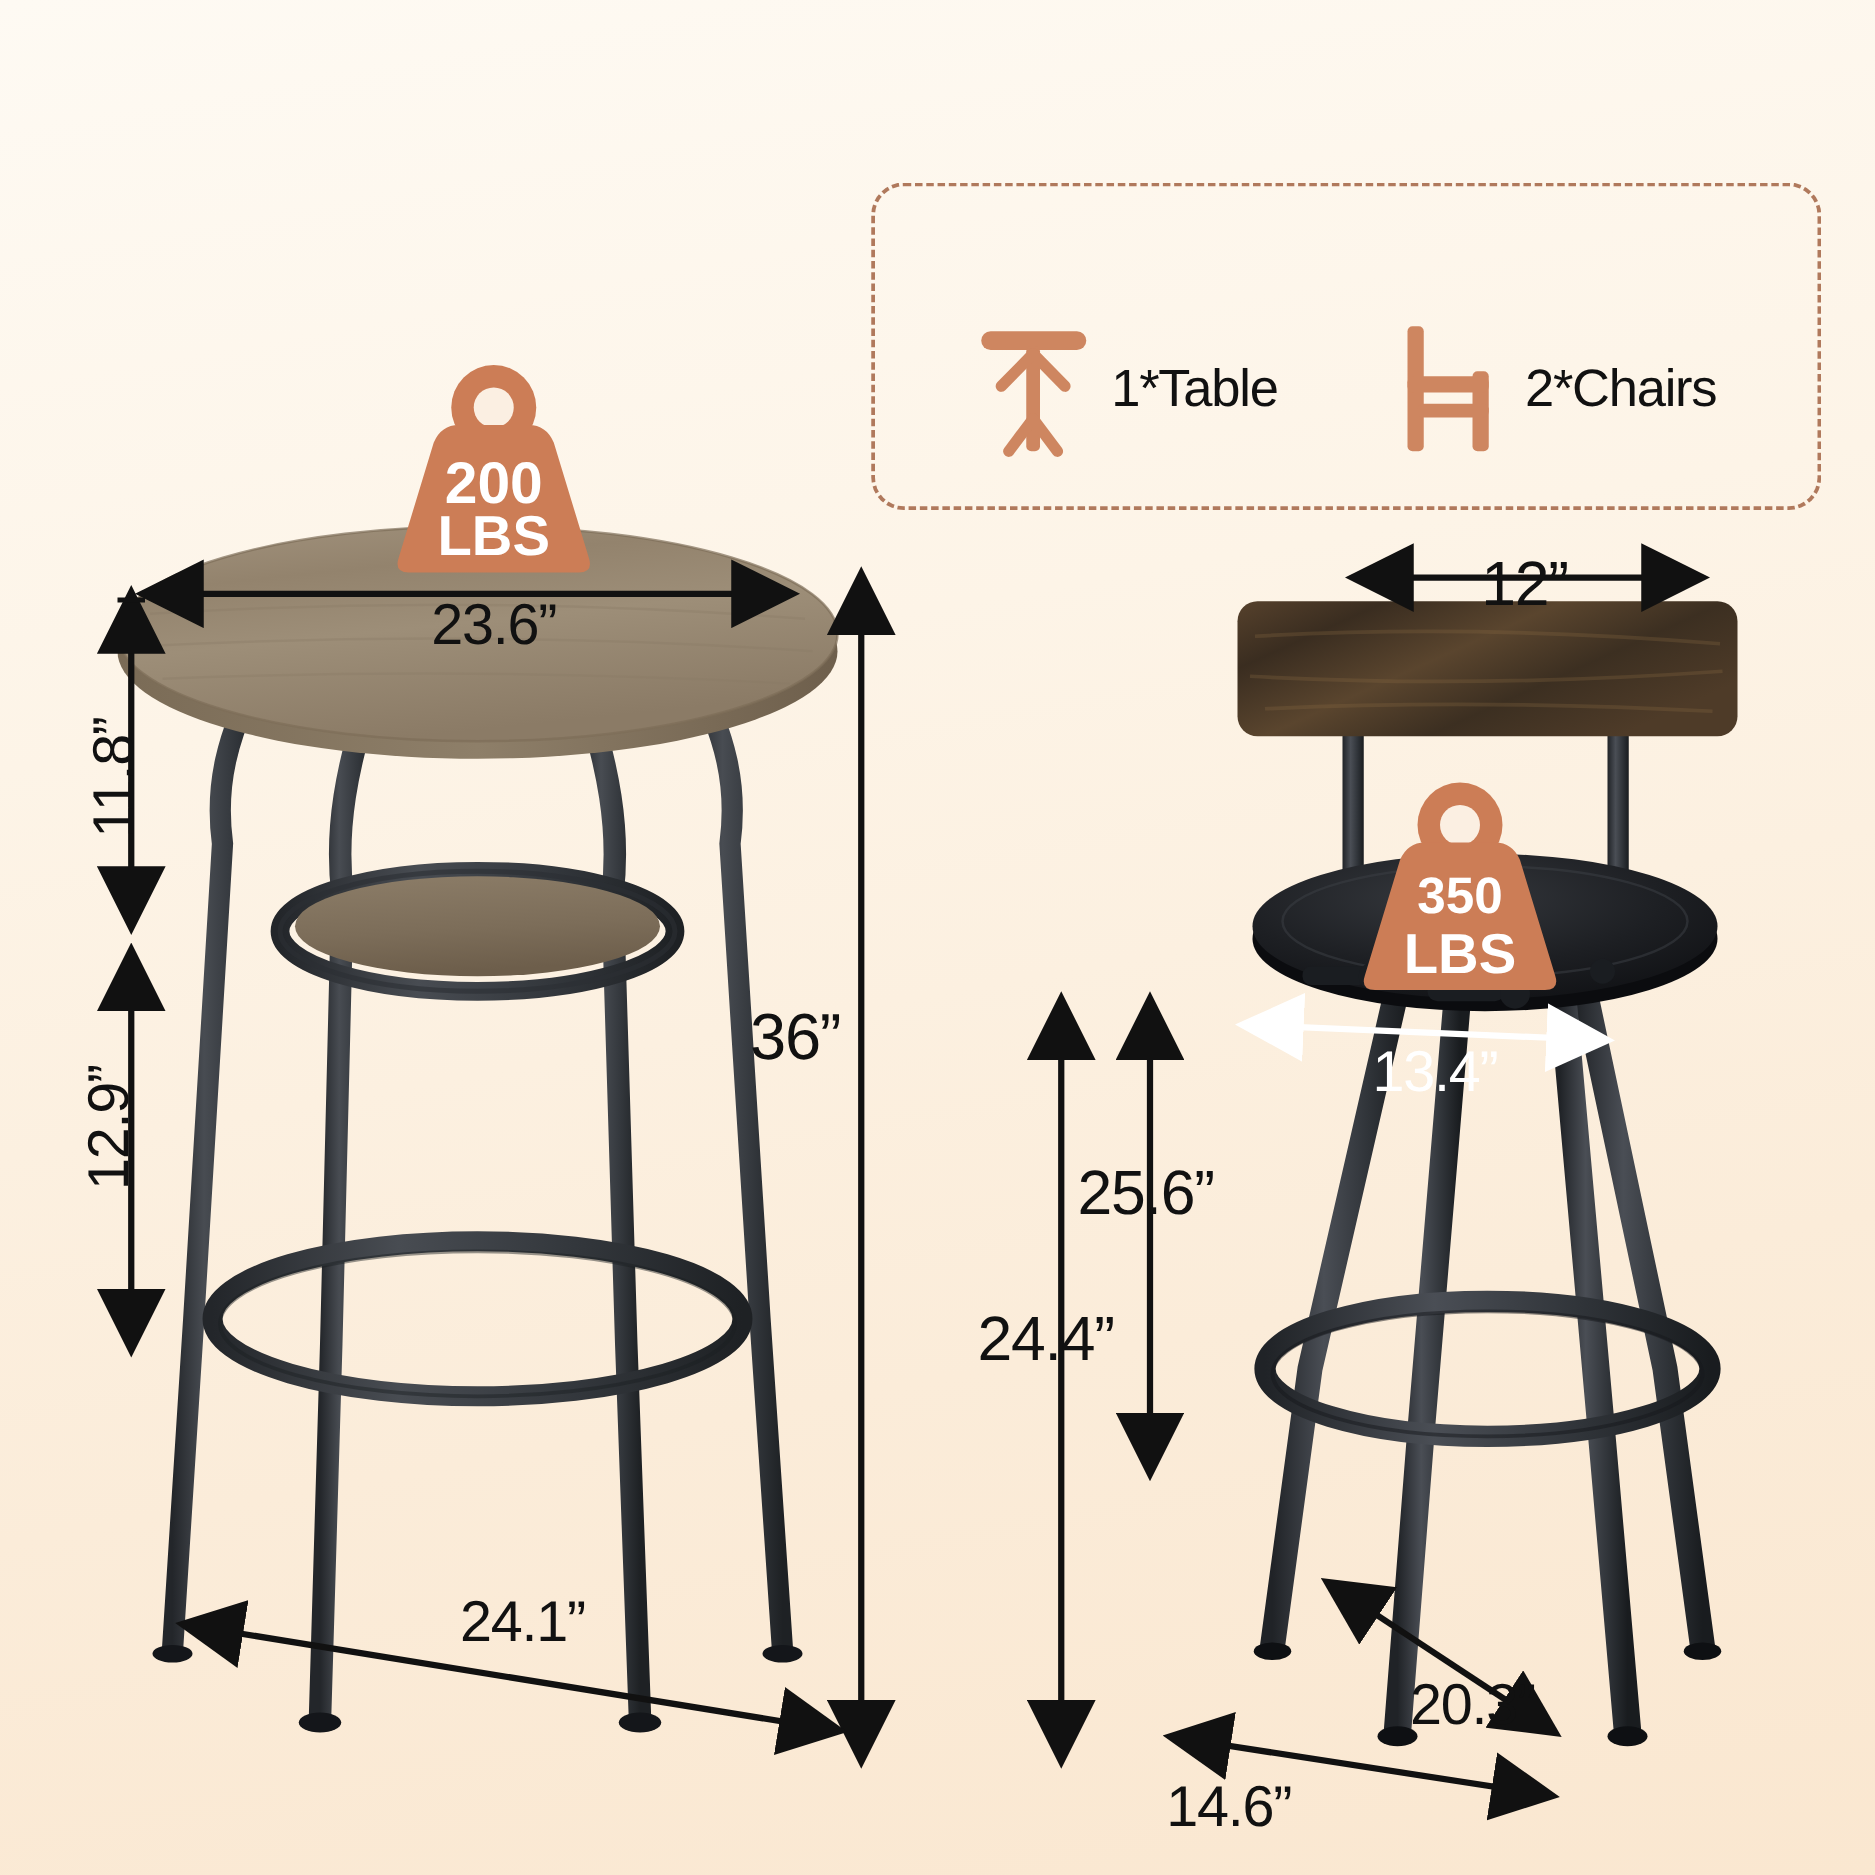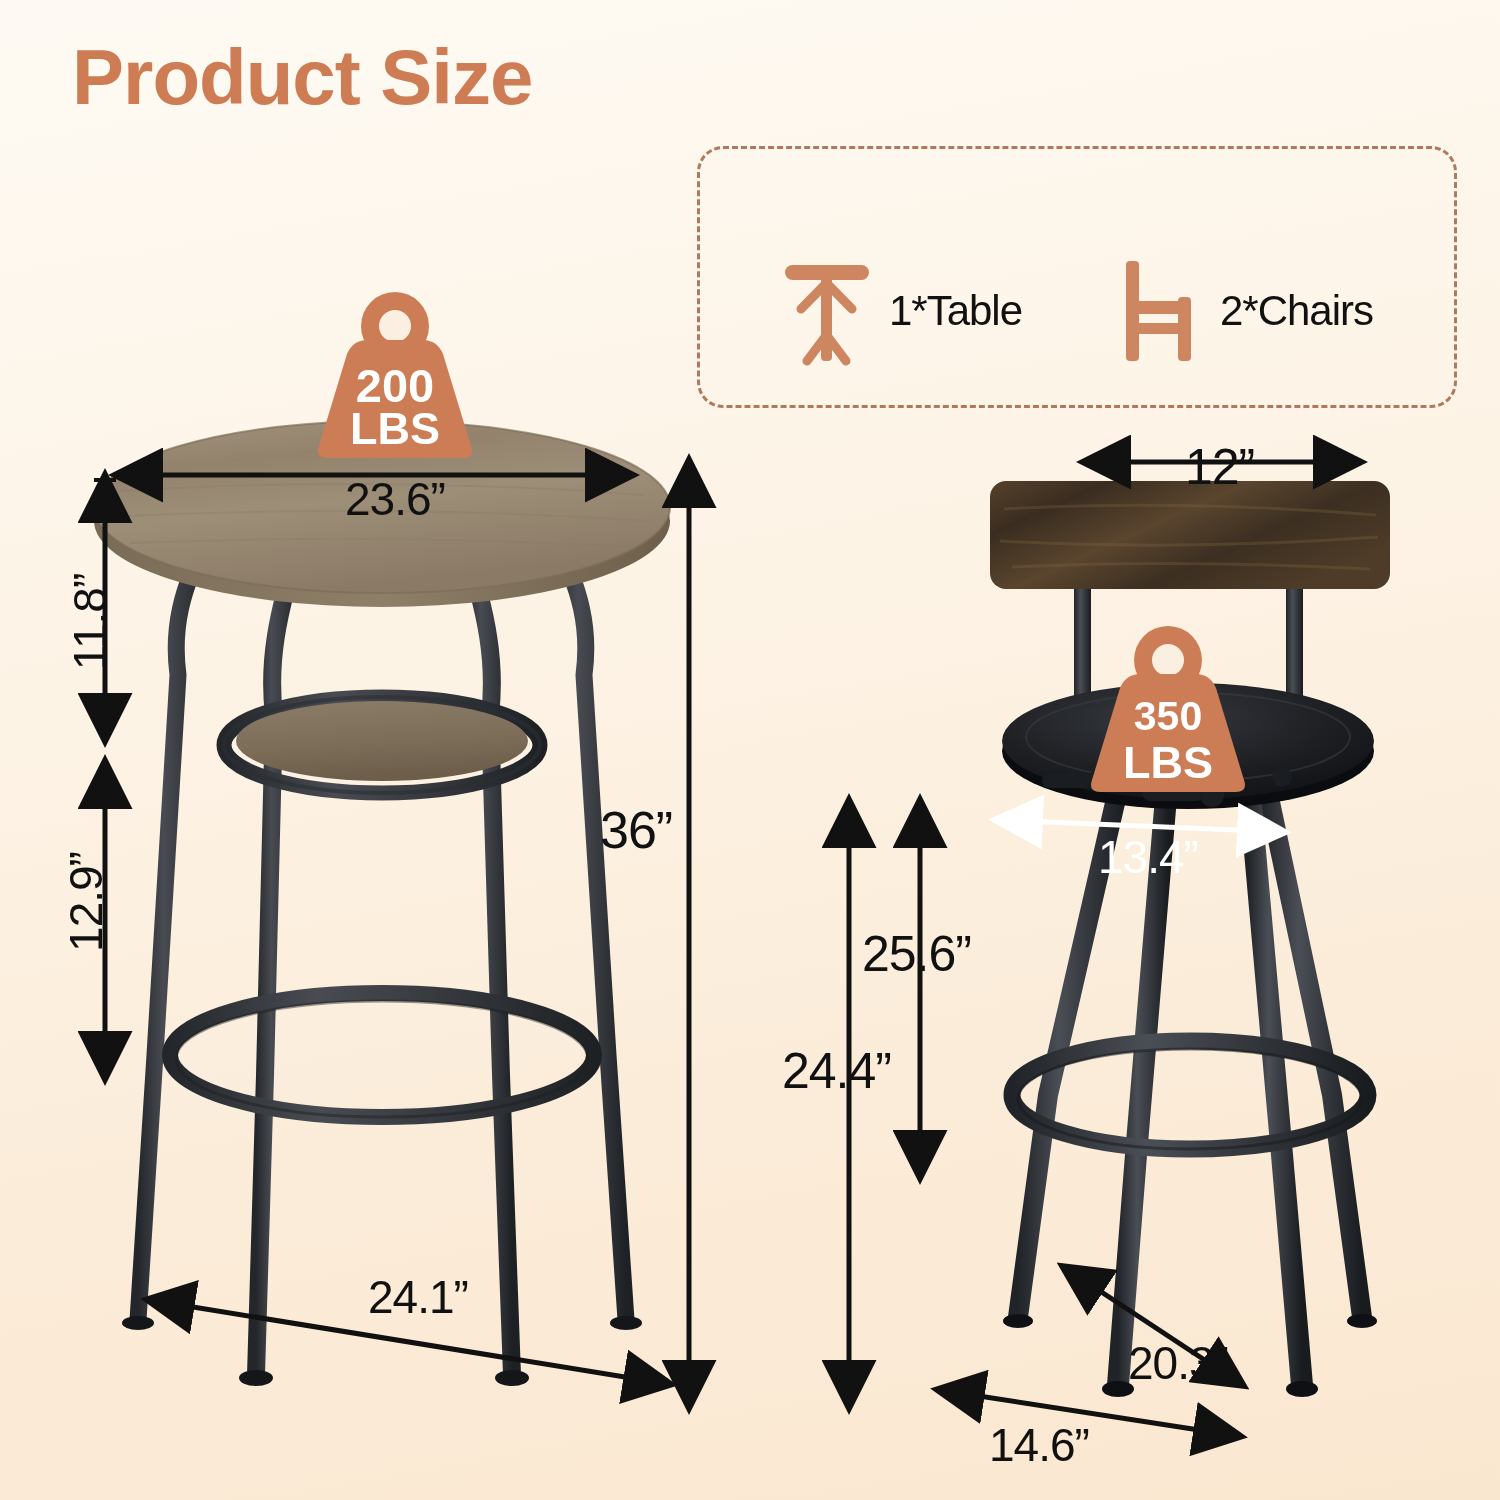--- a/index.html
+++ b/index.html
@@ -50,21 +50,20 @@
   
   #table-fig{left:60px;top:415px;width:640px;height:1060px;}
   #chair-fig{left:930px;top:455px;width:520px;height:1000px;}
   svg{overflow:visible;display:block;}
 </style>
 </head>
 <body>
 
 <div class="stage">
 
-  <div class="abs" id="page-title">Product Size</div>
 
   <div class="abs" id="package-box">
 
     <div class="pkg-row">
 
       <div class="pkg-item">
         <span class="pkg-icon">
           <svg viewBox="0 0 92 108" width="92" height="108">
             <rect x="4" y="8" width="84" height="15" rx="7.5" fill="#CE8660"></rect>
             <rect x="40" y="20" width="11" height="84" rx="4" fill="#CE8660"></rect>
@@ -293,21 +292,21 @@
   <div class="abs dim" style="left:782px;top:1042px;font-size:50px;">24.4”</div>
 
   <svg class="abs" style="left:1055px;top:1258px;" width="200" height="140">
     <line x1="10" y1="10" x2="186" y2="126" stroke="#111" stroke-width="5" marker-start="url(#ah2)" marker-end="url(#ah)"></line>
   </svg>
   <div class="abs dim" style="left:1128px;top:1288px;margin-top:48px;">20.3”</div>
 
   <svg class="abs" style="left:930px;top:1380px;" width="320" height="70">
     <line x1="10" y1="10" x2="308" y2="56" stroke="#111" stroke-width="5" marker-start="url(#ah2)" marker-end="url(#ah)"></line>
   </svg>
-  <div class="abs dim" style="left:989px;top:1418px;text-align:right;">14.6”</div>
+  <div class="abs dim" style="left:933px;top:1418px;text-align:right;">14.6”</div>
 
   <div class="badge" style="left:1078px;top:622px;width:180px;height:172px;">
     <svg viewBox="0 0 180 172" width="180" height="172">
       <circle cx="90" cy="38" r="34" fill="#CC7D56"></circle>
       <circle cx="90" cy="38" r="16" fill="#FBEFE2"></circle>
       <path d="M42 66 Q48 52 62 52 L118 52 Q132 52 138 66 L166 158 Q170 170 158 170 L22 170 Q10 170 14 158 Z" fill="#CC7D56"></path>
     </svg>
     <div class="bnum" style="top:74px;font-size:41px;">350</div>
     <div class="bnum" style="top:118px;font-size:45px;">LBS</div>
   </div>

